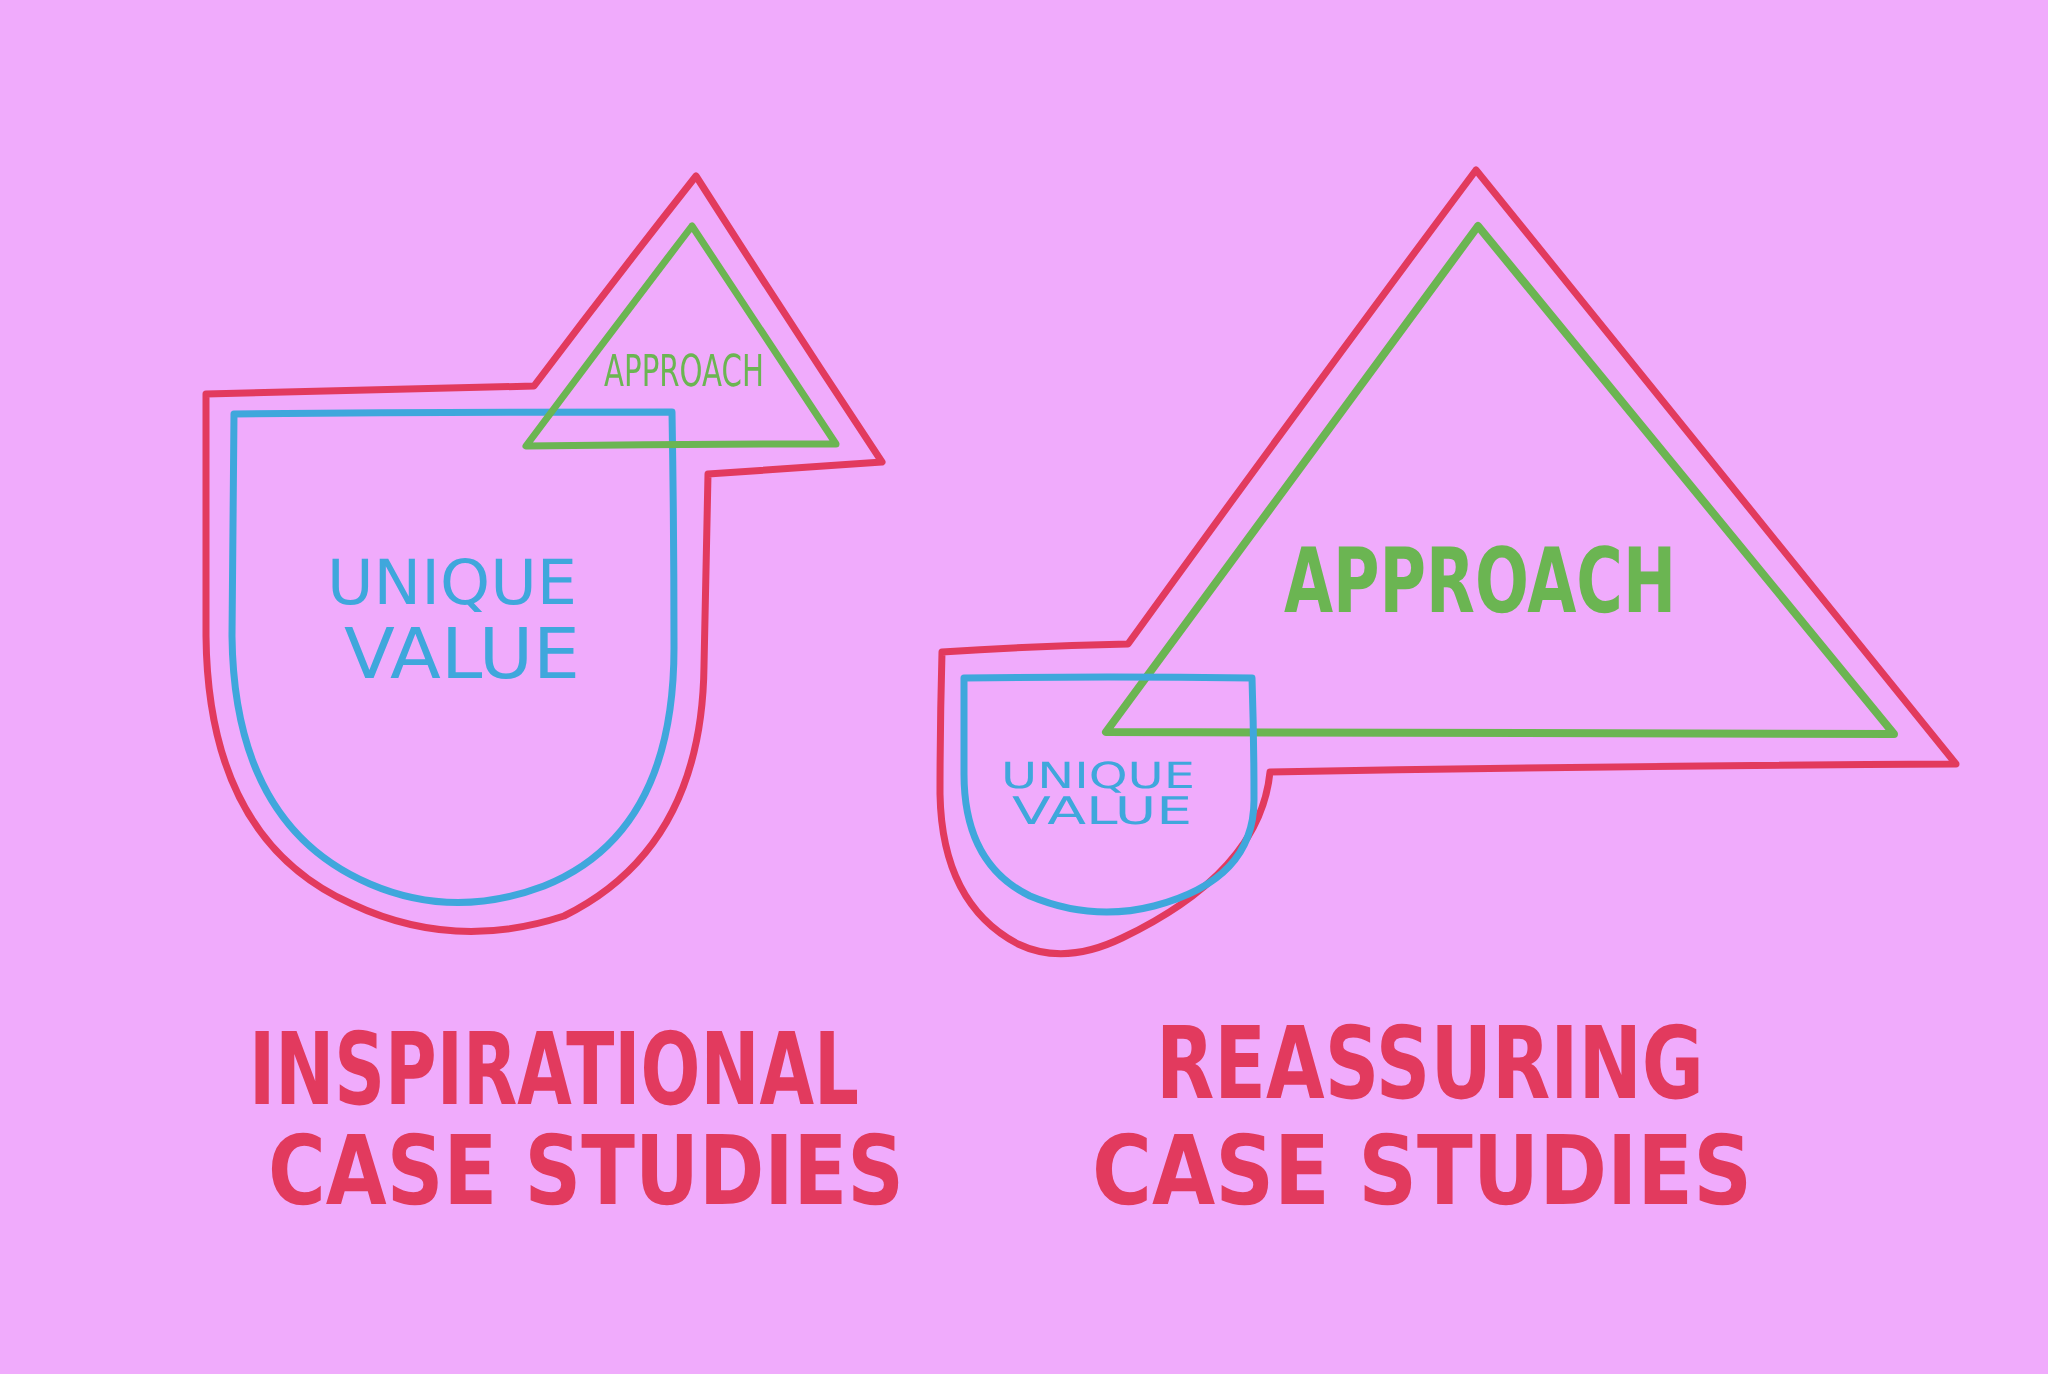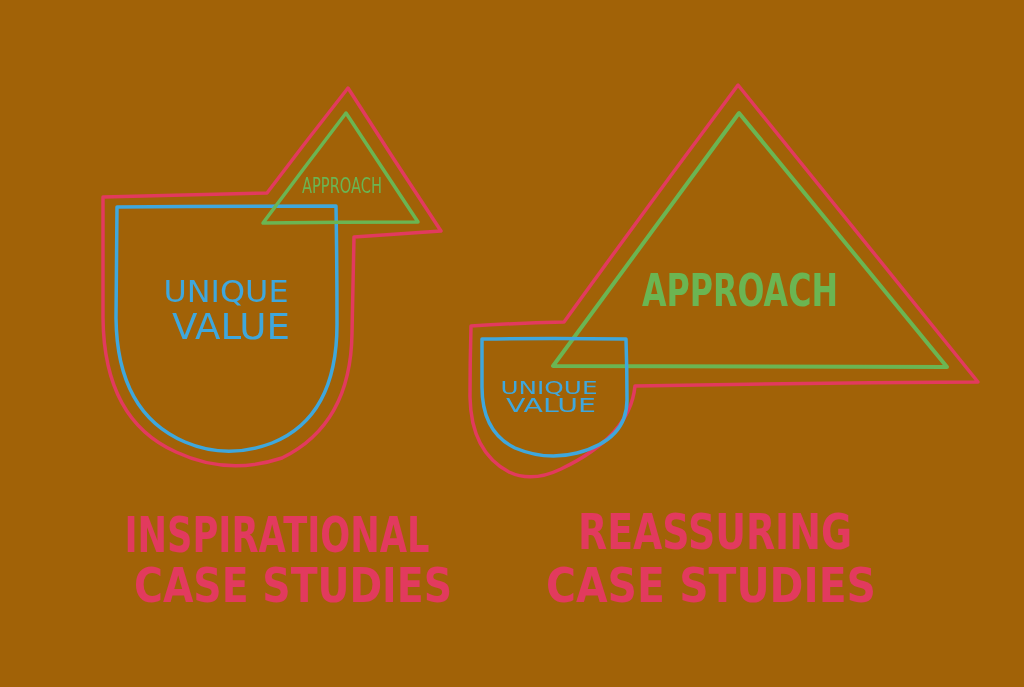--- a/index.html
+++ b/index.html
@@ -5,21 +5,21 @@
   html, body {
     margin: 0;
     padding: 0;
     background: #ffffff;
     font-family: "DejaVu Sans", sans-serif;
   }
   .stage {
     position: relative;
     width: 1024px;
     height: 687px;
-    background: #a16207;
+    background: #f0abfc;
     overflow: hidden;
   }
   .stage svg {
     position: absolute;
     inset: 0;
     display: block;
   }
   .sketch {
     fill: none;
     stroke-linecap: round;

